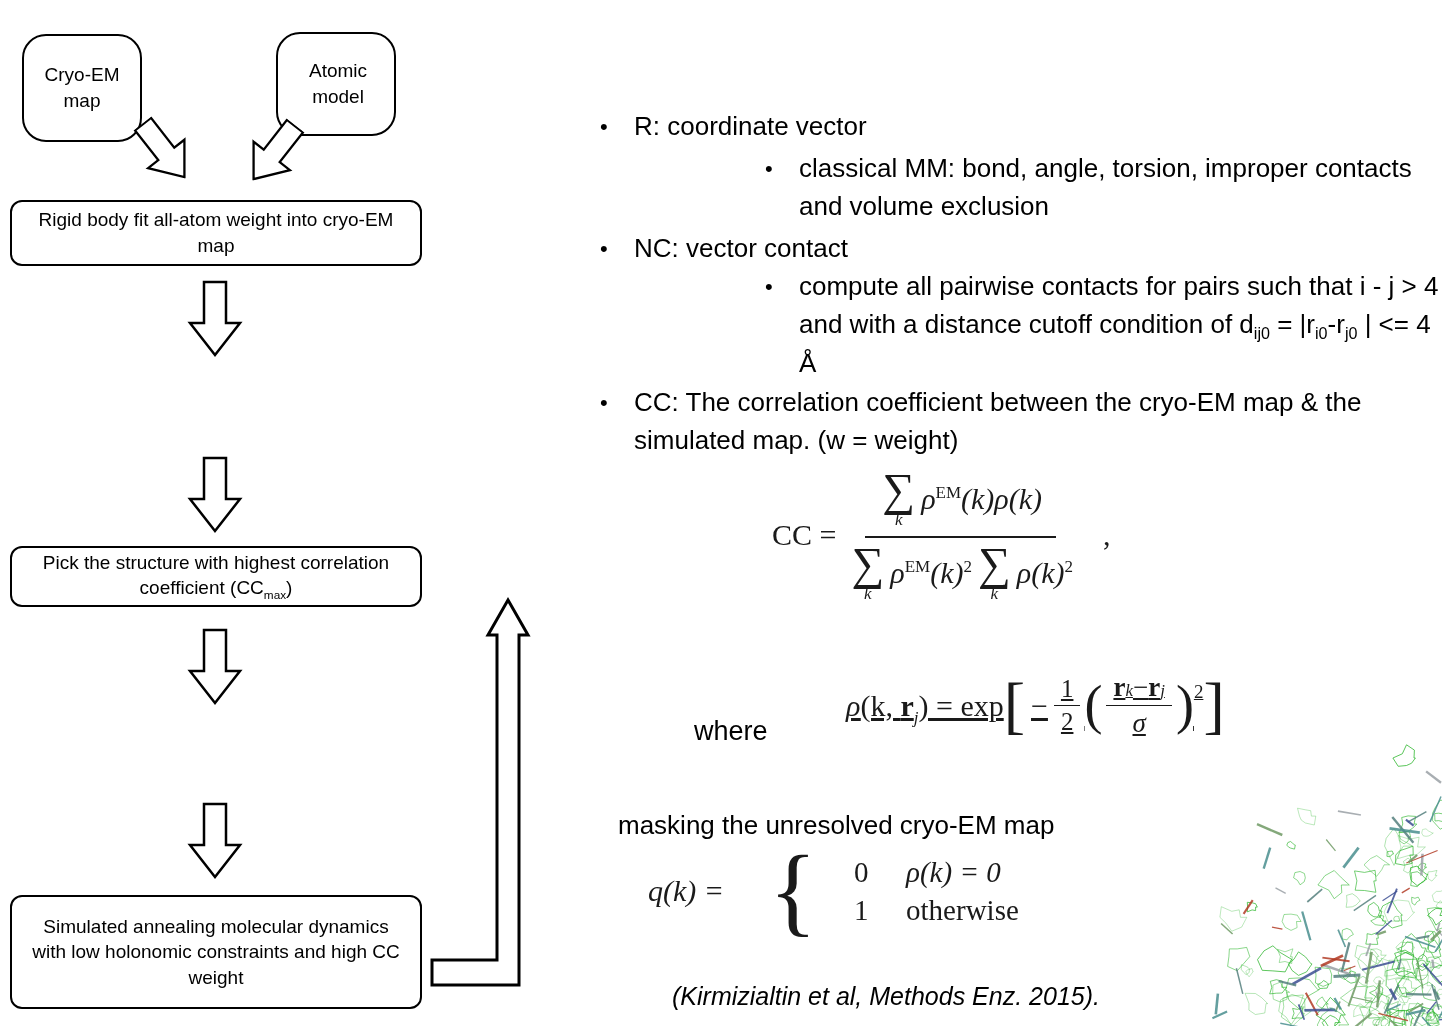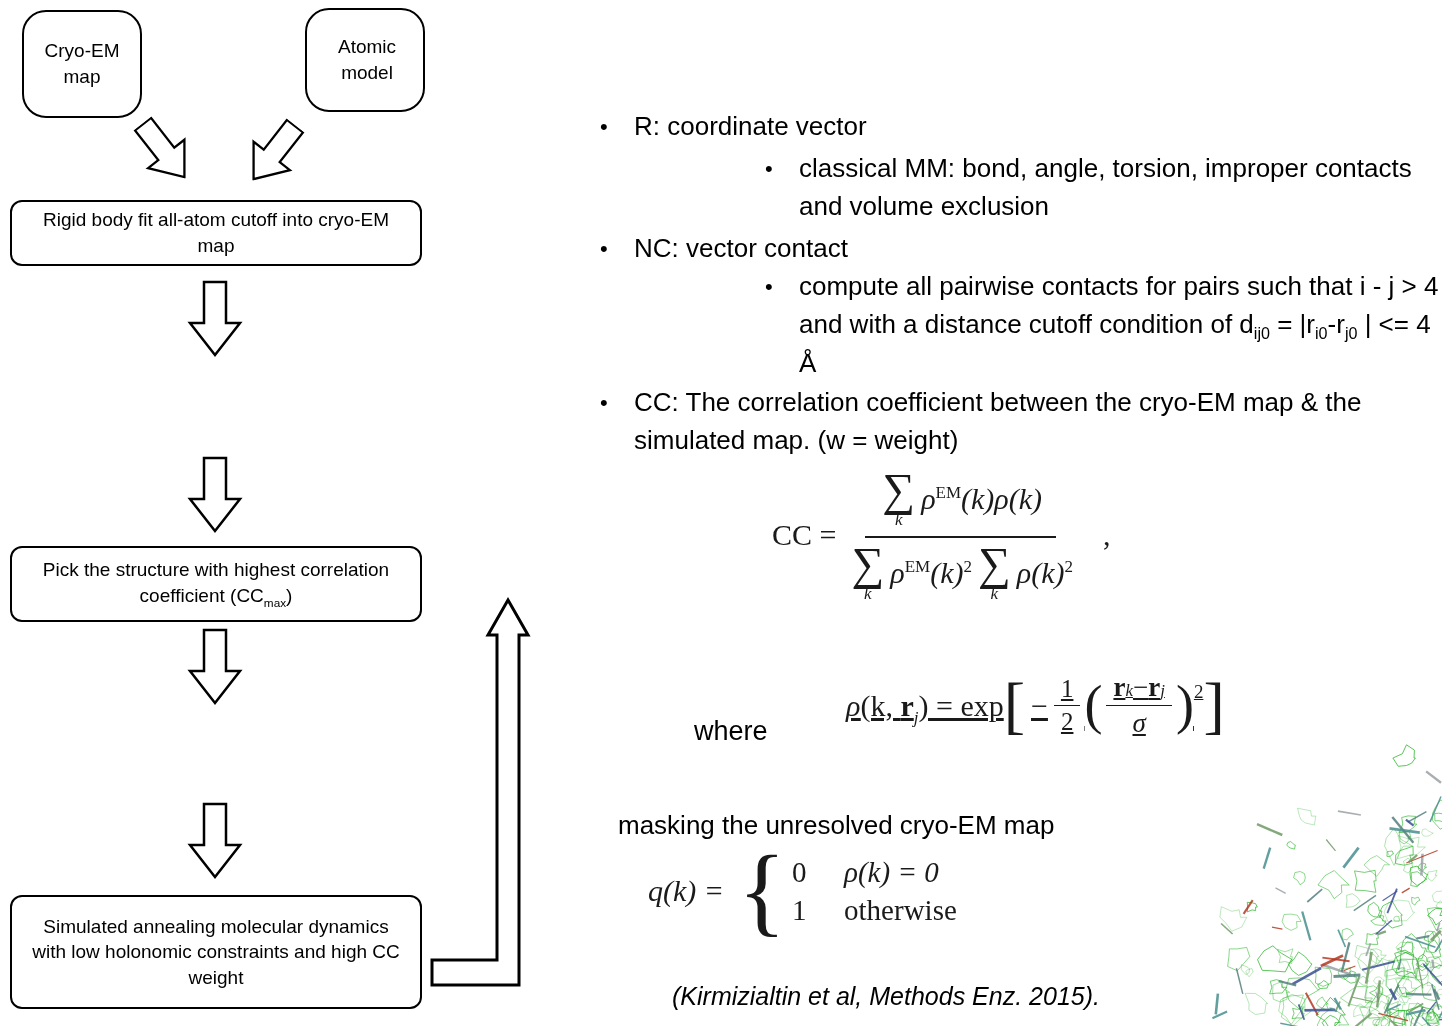--- a/index.html
+++ b/index.html
@@ -6,21 +6,21 @@
   html,body { background:#fff; }
   body { font-family:"Liberation Sans", sans-serif; color:#000; }
   .slide { position:relative; width:1442px; height:1026px; background:#fff; overflow:hidden; }
 
   
   .fbox {
     position:absolute; border:2.5px solid #000; border-radius:12px; background:#fff;
     display:flex; align-items:center; justify-content:center; text-align:center;
     font-size:19px; line-height:1.35; padding:6px 16px;
   }
-  .fbox.pill { border-radius:24px; }
+  .fbox.pill { border-radius:24px;margin-top:24px; }
   .fbox sub { font-size:0.62em; }
   .arrow { position:absolute; }
 
   
   .titleEq {
     position:absolute; left:700px; top:18px; width:680px; text-align:center;
     font-size:33px; letter-spacing:0.2px;
   }
   .titleEq sup { font-size:0.58em; }
 
@@ -69,45 +69,45 @@
 </style>
 </head>
 <body>
 
 <div class="slide">
 
   <div class="fbox pill" style="left:22px; top:10px; width:120px; height:108px;">
     <span>Cryo-EM map</span>
   </div>
 
-  <div class="fbox pill" style="left:305px; top:8px; width:120px; height:104px;padding-left:20px;">
+  <div class="fbox pill" style="left:276px; top:8px; width:120px; height:104px;padding-left:20px;">
     <span>Atomic model</span>
   </div>
 
   <svg class="arrow" style="left:138px; top:116px; transform:rotate(-38deg);" width="52" height="70" viewBox="0 0 56 76">
     <polygon points="17,1 39,1 39,42 53,42 28,74 3,42 17,42" fill="#fff" stroke="#000" stroke-width="2.5"></polygon>
   </svg>
   <svg class="arrow" style="left:248px; top:118px; transform:rotate(38deg);" width="52" height="70" viewBox="0 0 56 76">
     <polygon points="17,1 39,1 39,42 53,42 28,74 3,42 17,42" fill="#fff" stroke="#000" stroke-width="2.5"></polygon>
   </svg>
 
   <div class="fbox" style="left:10px; top:200px; width:412px; height:66px;">
-    <span>Rigid body fit all-atom cutoff into cryo-EM map</span>
+    <span>Rigid body fit all-atom weight into cryo-EM map</span>
   </div>
 
   <svg class="arrow" style="left:187px; top:280px;" width="56" height="78" viewBox="0 0 56 76">
     <polygon points="17,1 39,1 39,42 53,42 28,74 3,42 17,42" fill="#fff" stroke="#000" stroke-width="2.5"></polygon>
   </svg>
 
 
   <svg class="arrow" style="left:187px; top:456px;" width="56" height="78" viewBox="0 0 56 76">
     <polygon points="17,1 39,1 39,42 53,42 28,74 3,42 17,42" fill="#fff" stroke="#000" stroke-width="2.5"></polygon>
   </svg>
 
-  <div class="fbox" style="left:10px; top:546px; width:412px; height:76px;">
+  <div class="fbox" style="left:10px; top:546px; width:412px; height:61px;">
     <span>
       <span>Pick the structure with highest correlation coefficient (CC</span><sub>max</sub><span>)</span>
     </span>
   </div>
 
   <svg class="arrow" style="left:187px; top:628px;" width="56" height="78" viewBox="0 0 56 76">
     <polygon points="17,1 39,1 39,42 53,42 28,74 3,42 17,42" fill="#fff" stroke="#000" stroke-width="2.5"></polygon>
   </svg>
 
 
@@ -198,21 +198,21 @@
         </span>
       <span class="d it">σ</span>
     </span>
     <span class="bigp">)</span>
     <span class="msup2">2</span>
     <span class="bigd">]</span>
   </div>
 
   <div class="maskLabel" style="left:618px; top:810px;">masking the unresolved cryo-EM map</div>
 
-  <div class="eqrow math" style="left:648px; top:852px;">
+  <div class="eqrow math" style="left:648px; top:852px;gap:31px;">
     <span class="mtext it">q(k) =</span>
     <span class="brace">{</span>
     <span class="cases">
       <span class="case">
         <span class="cval">0</span>
         <span class="it">ρ(k) = 0</span>
       </span>
       <span class="case">
         <span class="cval">1</span>
         <span>otherwise</span>

